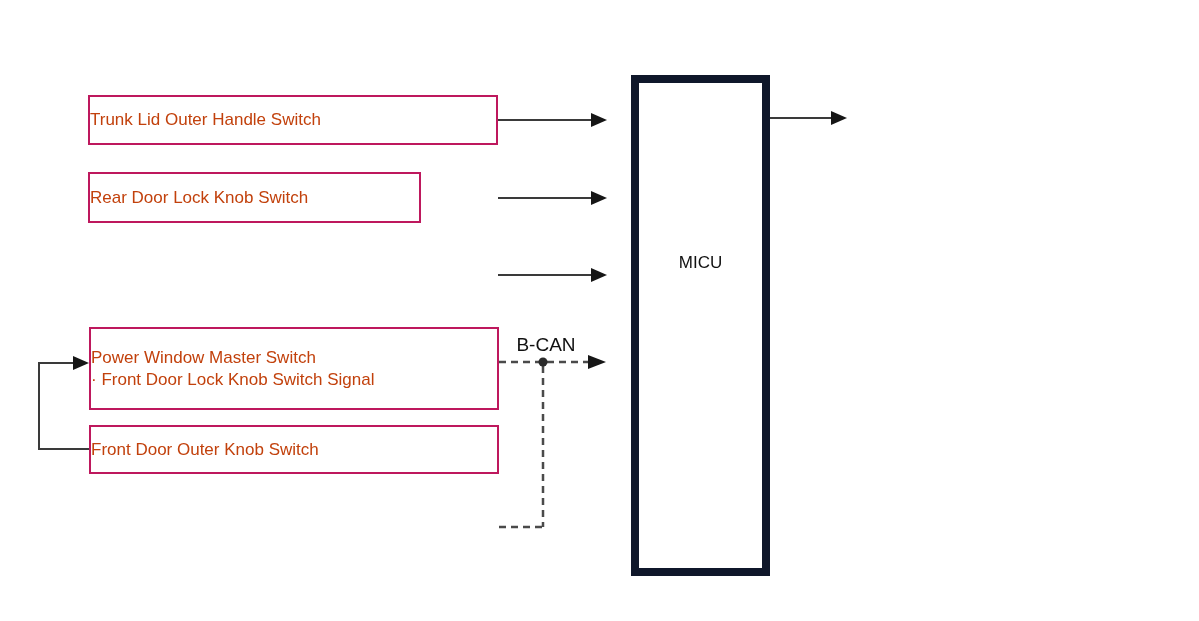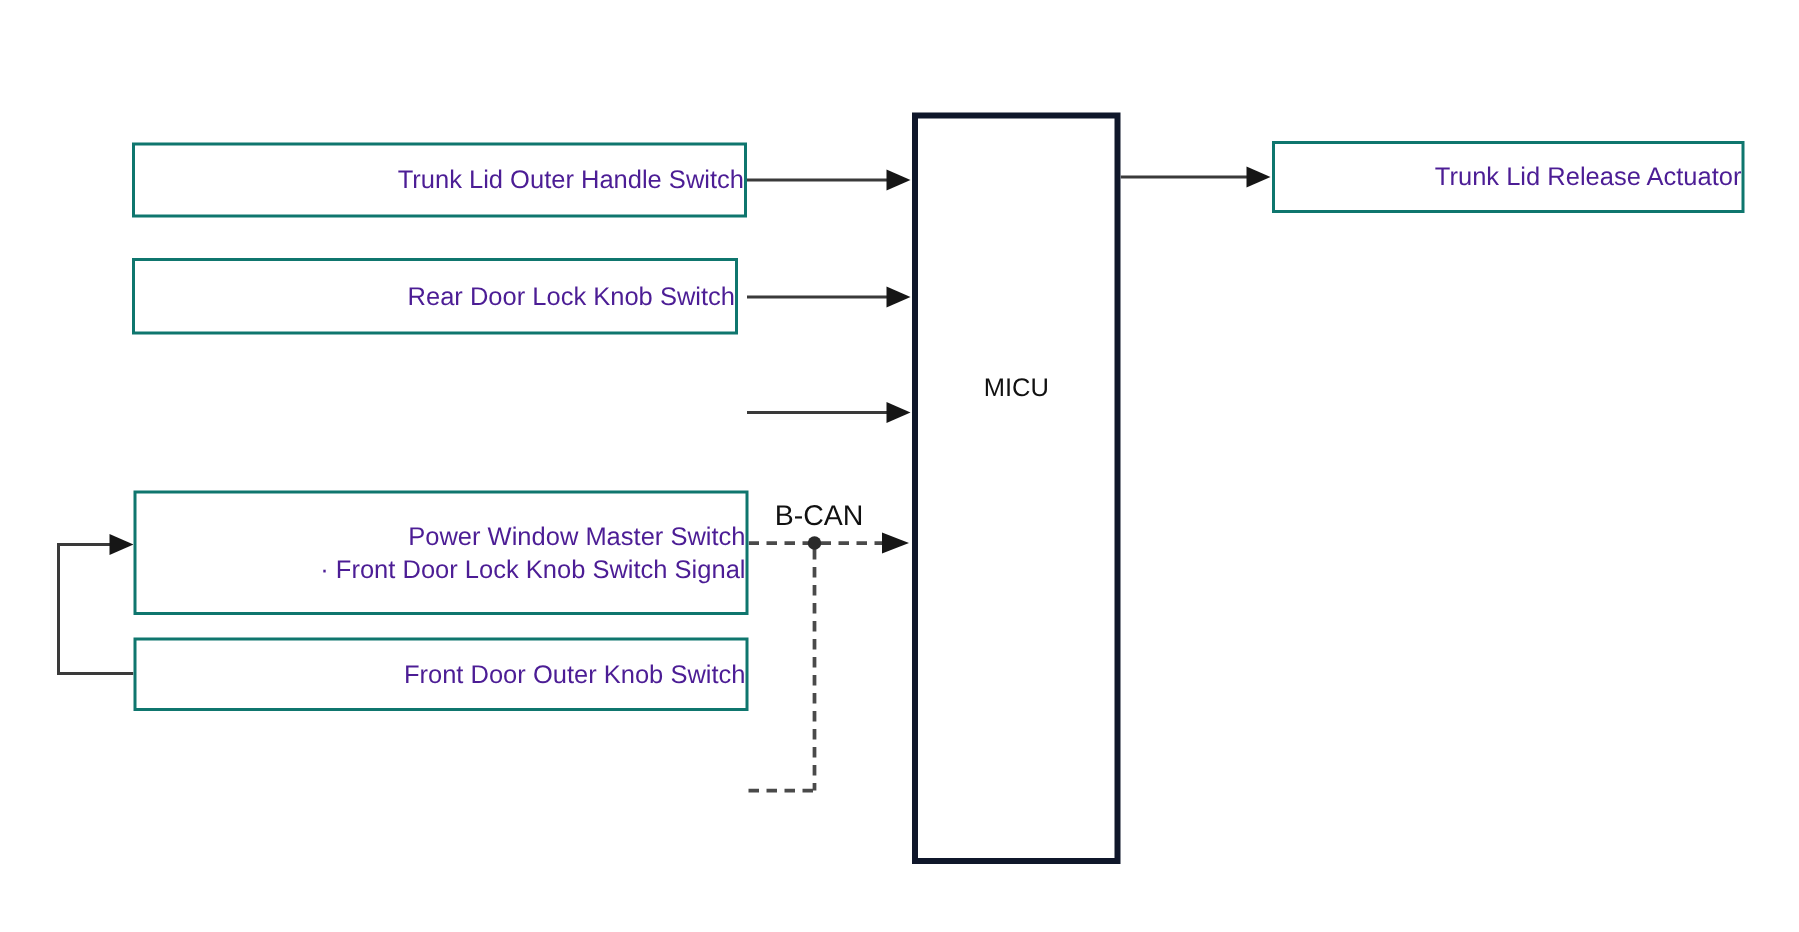--- a/index.html
+++ b/index.html
@@ -19,37 +19,38 @@
   .connectors {
     position: absolute;
     left: 0;
     top: 0;
     width: 1199px;
     height: 621px;
   }
   .box {
     position: absolute;
     box-sizing: border-box;
-    border: 2px solid #0f766e;
+    border: 2px solid #be185d;
     background: #ffffff;
     display: flex;
     flex-direction: column;
     justify-content: center;
-    align-items: flex-end;
+    align-items: flex-start;
     text-align: center;
     font-size: 17px;
     line-height: 22px;
-    color: #4c1d95;
+    color: #c2410c;
   }
   .box span { display: block; white-space: nowrap; }
   .micu-box {
     position: absolute;
     box-sizing: border-box;
-    border: 4px solid #0f172a;
+    border: 8px solid #0f172a;
     background: #ffffff;
+    margin-left: 23px;
   }
   .micu-label {
     position: absolute;
     left: 0;
     top: 170px;
     width: 100%;
     text-align: center;
     font-size: 17px;
     color: #111111;
   }
@@ -104,38 +105,35 @@
       <line class="dashed-line" x1="543" y1="366" x2="543" y2="527"></line>
       <line class="dashed-line" x1="499" y1="527" x2="543" y2="527"></line>
       <circle class="junction" cx="543" cy="362" r="4.5"></circle>
     </g>
   </svg>
 
   <div class="box" style="left:88px; top:95px; width:410px; height:50px;">
     <span>Trunk Lid Outer Handle Switch</span>
   </div>
 
-  <div class="box" style="left:88px; top:172px; width:404px; height:51px;padding-left:21px;">
+  <div class="box" style="left:88px; top:172px; width:333px; height:51px;">
     <span>Rear Door Lock Knob Switch</span>
   </div>
 
 
   <div class="box" style="left:89px; top:327px; width:410px; height:83px;">
     <span>Power Window Master Switch</span>
     <span>· Front Door Lock Knob Switch Signal</span>
   </div>
 
   <div class="box" style="left:89px; top:425px; width:410px; height:49px;">
     <span>Front Door Outer Knob Switch</span>
   </div>
 
 
   <div class="micu-box" style="left:608px; top:75px; width:139px; height:501px;">
     <span class="micu-label">MICU</span>
   </div>
 
-  <div class="box" style="left:848px; top:94px; width:315px; height:48px;">
-    <span>Trunk Lid Release Actuator</span>
-  </div>
 
   <div class="bus-label">B-CAN</div>
 
 </div>
 
 </body></html>

